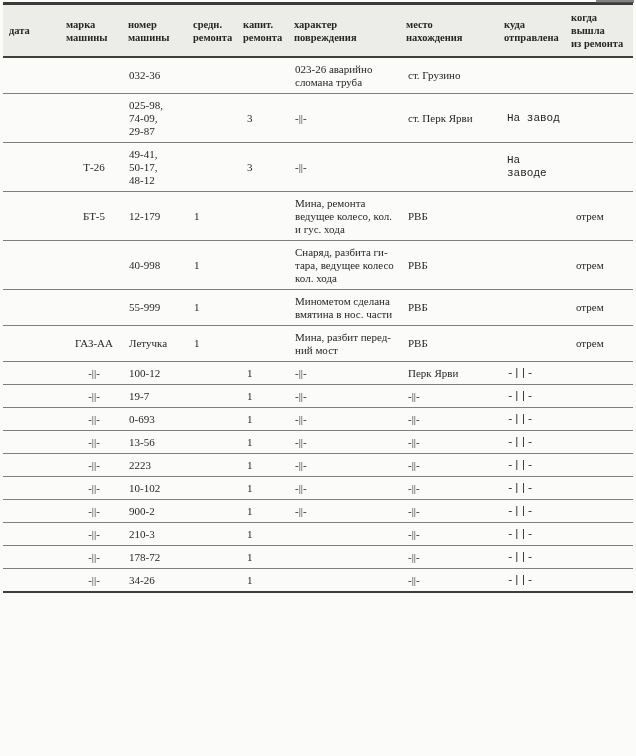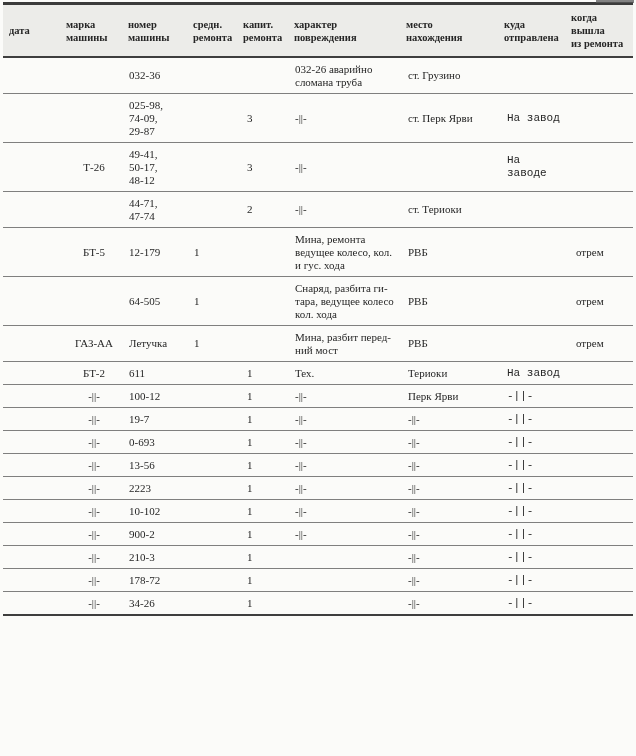--- a/index.html
+++ b/index.html
@@ -90,21 +90,21 @@
 из ремонта</th>
         </tr>
     </thead>
     <tbody id="table-body">
         <tr>
           <td class="col-date"></td>
           <td class="col-brand"></td>
           <td class="col-number">032-36</td>
           <td class="col-medium_repair"></td>
           <td class="col-capital_repair"></td>
-          <td class="col-damage">032-26 аварийно
+          <td class="col-damage">023-26 аварийно
 сломана труба</td>
           <td class="col-location">ст. Грузино</td>
           <td class="col-sent_to"></td>
           <td class="col-repair_exit"></td>
         </tr>
         <tr>
           <td class="col-date"></td>
           <td class="col-brand"></td>
           <td class="col-number">025-98,
 74-09,
@@ -124,78 +124,67 @@
 48-12</td>
           <td class="col-medium_repair"></td>
           <td class="col-capital_repair">3</td>
           <td class="col-damage">-||-</td>
           <td class="col-location"></td>
           <td class="col-sent_to">На заводе</td>
           <td class="col-repair_exit"></td>
         </tr>
         <tr>
           <td class="col-date"></td>
-          <td class="col-brand"></td>
-          <td class="col-number">44-71,
-47-74</td>
-          <td class="col-medium_repair"></td>
-          <td class="col-capital_repair">2</td>
-          <td class="col-damage">-||-</td>
-          <td class="col-location">ст. Териоки</td>
-          <td class="col-sent_to"></td>
-          <td class="col-repair_exit"></td>
-        </tr>
-        <tr>
-          <td class="col-date"></td>
           <td class="col-brand">БТ-5</td>
           <td class="col-number">12-179</td>
           <td class="col-medium_repair">1</td>
           <td class="col-capital_repair"></td>
           <td class="col-damage">Мина, ремонта
 ведущее колесо, кол.
 и гус. хода</td>
           <td class="col-location">РВБ</td>
           <td class="col-sent_to"></td>
           <td class="col-repair_exit">отрем</td>
         </tr>
         <tr>
           <td class="col-date"></td>
           <td class="col-brand"></td>
-          <td class="col-number">64-505</td>
+          <td class="col-number">40-998</td>
           <td class="col-medium_repair">1</td>
           <td class="col-capital_repair"></td>
           <td class="col-damage">Снаряд, разбита ги-
 тара, ведущее колесо
 кол. хода</td>
           <td class="col-location">РВБ</td>
           <td class="col-sent_to"></td>
           <td class="col-repair_exit">отрем</td>
         </tr>
         <tr>
           <td class="col-date"></td>
+          <td class="col-brand"></td>
+          <td class="col-number">55-999</td>
+          <td class="col-medium_repair">1</td>
+          <td class="col-capital_repair"></td>
+          <td class="col-damage">Минометом сделана
+вмятина в нос. части</td>
+          <td class="col-location">РВБ</td>
+          <td class="col-sent_to"></td>
+          <td class="col-repair_exit">отрем</td>
+        </tr>
+        <tr>
+          <td class="col-date"></td>
           <td class="col-brand">ГАЗ-АА</td>
           <td class="col-number">Летучка</td>
           <td class="col-medium_repair">1</td>
           <td class="col-capital_repair"></td>
           <td class="col-damage">Мина, разбит перед-
 ний мост</td>
           <td class="col-location">РВБ</td>
           <td class="col-sent_to"></td>
           <td class="col-repair_exit">отрем</td>
-        </tr>
-        <tr>
-          <td class="col-date"></td>
-          <td class="col-brand">БТ-2</td>
-          <td class="col-number">611</td>
-          <td class="col-medium_repair"></td>
-          <td class="col-capital_repair">1</td>
-          <td class="col-damage">Тех.</td>
-          <td class="col-location">Териоки</td>
-          <td class="col-sent_to">На завод</td>
-          <td class="col-repair_exit"></td>
         </tr>
         <tr>
           <td class="col-date"></td>
           <td class="col-brand">-||-</td>
           <td class="col-number">100-12</td>
           <td class="col-medium_repair"></td>
           <td class="col-capital_repair">1</td>
           <td class="col-damage">-||-</td>
           <td class="col-location">Перк Ярви</td>
           <td class="col-sent_to">-||-</td>

